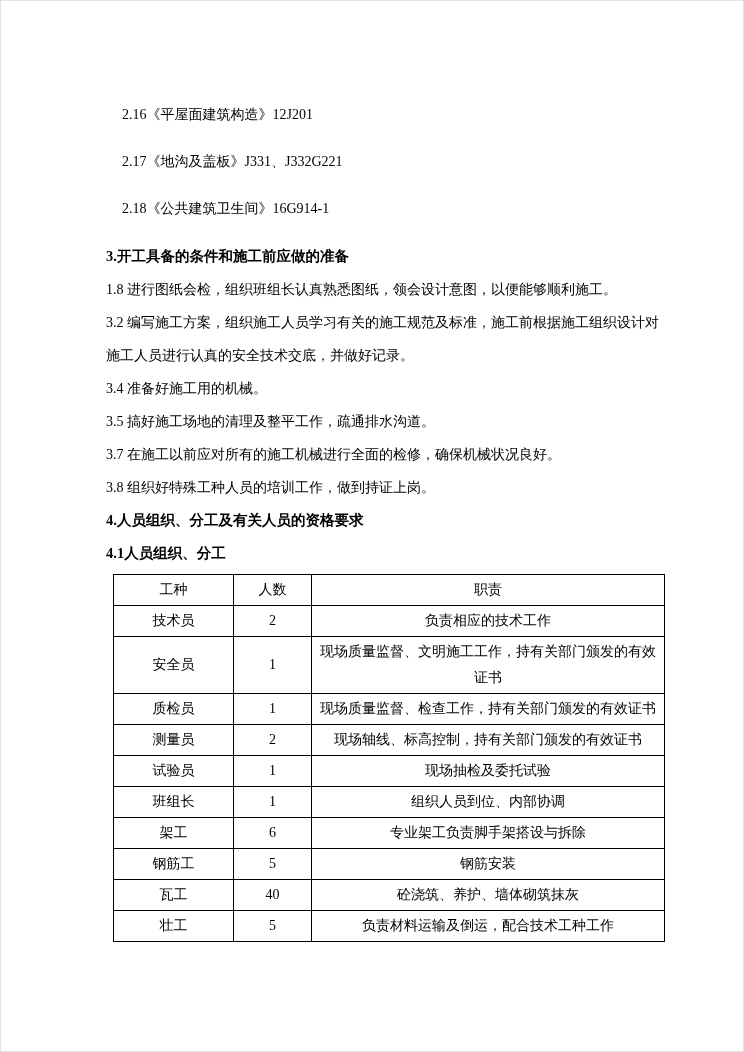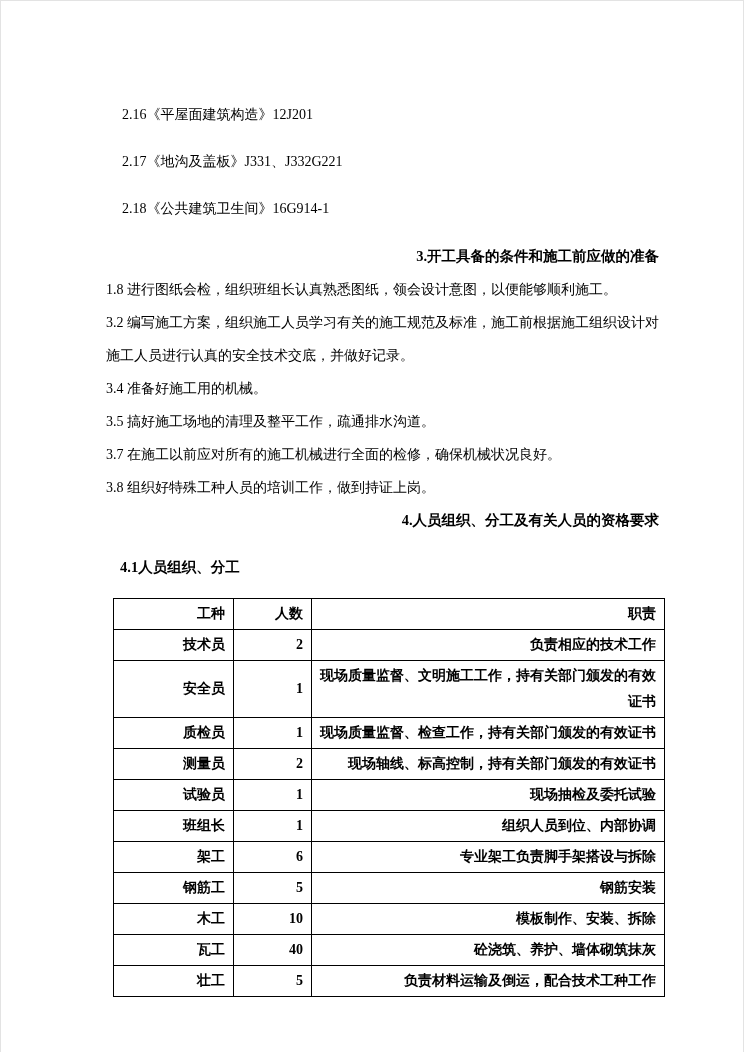--- a/index.html
+++ b/index.html
@@ -27,43 +27,42 @@
   }
   .ref-line {
     margin: 16px;
     line-height: 31px;
   }
   .heading {
     margin: 0;
     line-height: 33px;
     font-size: 14.5px;
     font-weight: bold;
-    text-align: right;
   }
   .subheading {
-    margin: 14px;
+    margin: 0;
     line-height: 33px;
     font-size: 14.5px;
     font-weight: bold;
   }
   table.personnel {
     border-collapse: collapse;
     width: 552px;
     margin-top: 4px;
     margin-left: 7px;
     table-layout: fixed;
   }
   table.personnel th,
   table.personnel td {
     border: 1px solid #000000;
-    font-weight: bold;
+    font-weight: normal;
     font-size: 14px;
     line-height: 26px;
     padding: 2px 8px;
-    text-align: right;
+    text-align: center;
     vertical-align: middle;
     word-break: break-all;
   }
   col.c1 { width: 120px; }
   col.c2 { width: 78px; }
   col.c3 { width: auto; }
 </style>
 </head>
 <body>
 
@@ -137,25 +136,20 @@
           <td>架工</td>
           <td>6</td>
           <td>专业架工负责脚手架搭设与拆除</td>
         </tr>
         <tr>
           <td>钢筋工</td>
           <td>5</td>
           <td>钢筋安装</td>
         </tr>
         <tr>
-          <td>木工</td>
-          <td>10</td>
-          <td>模板制作、安装、拆除</td>
-        </tr>
-        <tr>
           <td>瓦工</td>
           <td>40</td>
           <td>砼浇筑、养护、墙体砌筑抹灰</td>
         </tr>
         <tr>
           <td>壮工</td>
           <td>5</td>
           <td>负责材料运输及倒运，配合技术工种工作</td>
         </tr>
       </tbody>

